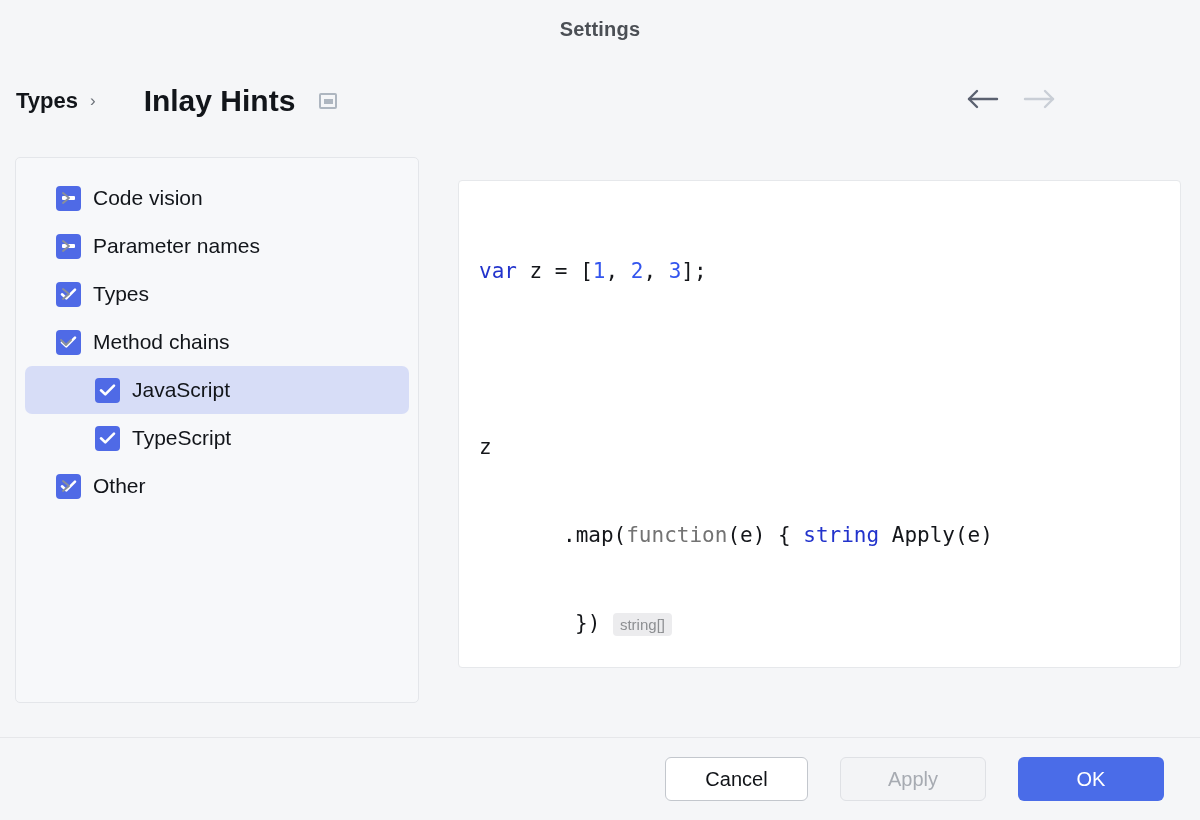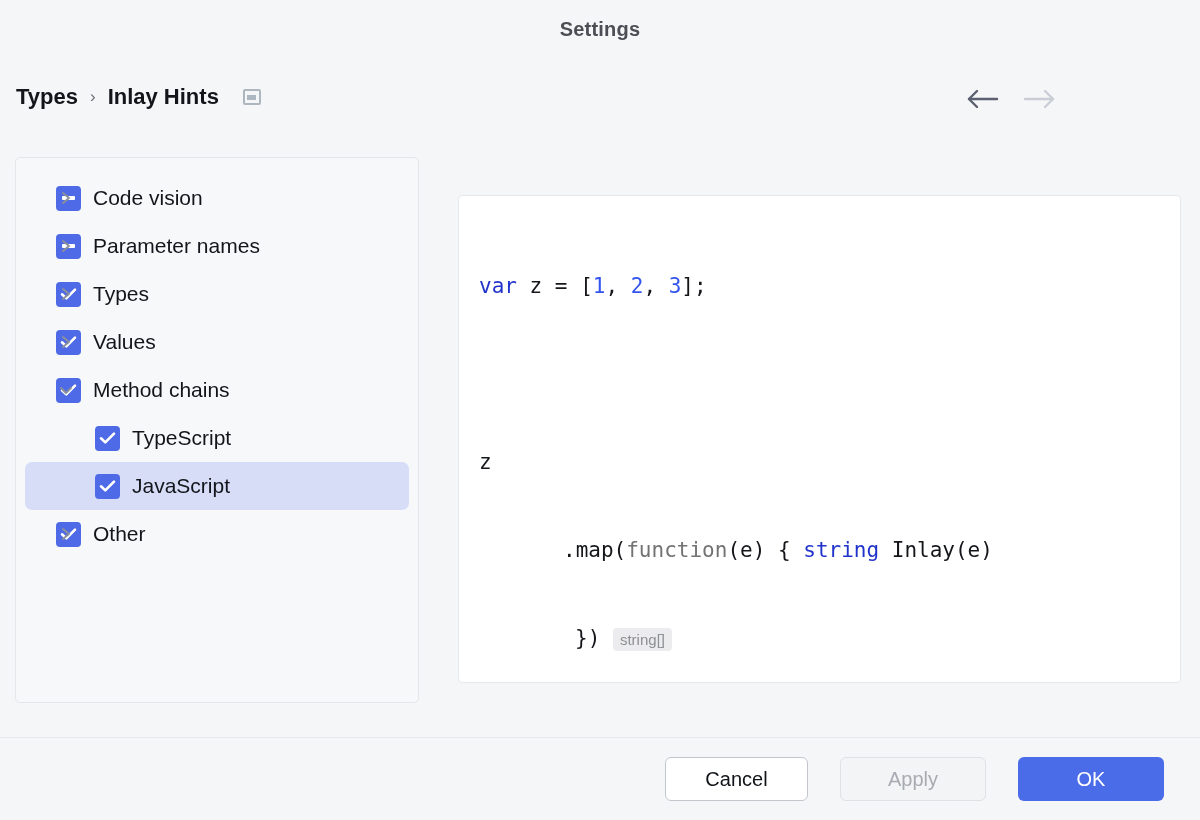--- a/index.html
+++ b/index.html
@@ -19,21 +19,21 @@
     letter-spacing: .2px;
   }
 
   
   .breadcrumb {
     position: absolute; top: 84px; left: 16px;
     display: flex; align-items: center; gap: 11px;
   }
   .crumb-root { font-size: 22px; font-weight: bold; color: #12151a; }
   .crumb-sep  { font-size: 17px; color: #6b7078; padding: 0 1px; }
-  .crumb-leaf { font-size: 22px; font-weight: bold; color: #12151a; }
+  .crumb-leaf { font-size: 30px; font-weight: bold; color: #12151a; margin-left: 36px; }
   .crumb-badge {
     margin-left: 13px; width: 18px; height: 16px;
     border: 2px solid #aeb6c0; border-radius: 2px;
     display: flex; align-items: center; justify-content: center;
     background: #f5f6f8;
   }
   .crumb-badge i { display: block; width: 9px; height: 5px; background: #aeb6c0; }
 
   
   .navs { position: absolute; top: 84px; right: 44px; display: flex; align-items: center; gap: 22px; }
@@ -74,21 +74,21 @@
     margin-right: 12px;
   }
   .cb.checked, .cb.indeterminate { background: #4f6ae6; }
   .cb .mark { display: block; }
   .cb.indeterminate .dash { width: 13px; height: 4px; background: #fff; border-radius: 1px; }
 
   .tree-label { font-size: 21px; color: #12151a; white-space: nowrap; }
 
   
   .code-panel {
-    position: absolute; left: 458px; top: 195px;
+    position: absolute; left: 458px; top: 180px;
     width: 723px; height: 488px;
     background: #ffffff;
     border: 1px solid #e6e8eb;
     border-radius: 4px;
     overflow: hidden;
   }
   .code-inner {
     padding: 24px 20px 0 20px;
     font-family: "DejaVu Sans Mono", monospace;
     font-size: 21px;
@@ -193,59 +193,46 @@
         </span>
         <span class="cb checked">
           <svg class="mark" width="17" height="14" viewBox="0 0 17 14">
             <path d="M2 7.3 L6.3 11.4 L15 2.6" stroke="#ffffff" stroke-width="2.6" fill="none" stroke-linecap="round" stroke-linejoin="round"></path>
           </svg>
         </span>
         <span class="tree-label">Types</span>
       </div>
       <div class="tree-row">
         <span class="twisty">
-          <svg width="14" height="16" viewBox="0 0 14 16">
-            <path d="M4 3 L10 8 L4 13" stroke="#8b9099" stroke-width="1.9" fill="none" stroke-linecap="round" stroke-linejoin="round"></path>
-          </svg>
-        </span>
-        <span class="cb checked">
-          <svg class="mark" width="17" height="14" viewBox="0 0 17 14">
-            <path d="M2 7.3 L6.3 11.4 L15 2.6" stroke="#ffffff" stroke-width="2.6" fill="none" stroke-linecap="round" stroke-linejoin="round"></path>
-          </svg>
-        </span>
-        <span class="tree-label">Values</span>
-      </div>
-      <div class="tree-row">
-        <span class="twisty">
           <svg width="16" height="14" viewBox="0 0 16 14">
             <path d="M3 5 L8 10 L13 5" stroke="#8b9099" stroke-width="1.9" fill="none" stroke-linecap="round" stroke-linejoin="round"></path>
           </svg>
         </span>
         <span class="cb checked">
           <svg class="mark" width="17" height="14" viewBox="0 0 17 14">
             <path d="M2 7.3 L6.3 11.4 L15 2.6" stroke="#ffffff" stroke-width="2.6" fill="none" stroke-linecap="round" stroke-linejoin="round"></path>
           </svg>
         </span>
         <span class="tree-label">Method chains</span>
       </div>
+      <div class="tree-row selected child">
+        <span class="cb checked">
+          <svg class="mark" width="17" height="14" viewBox="0 0 17 14">
+            <path d="M2 7.3 L6.3 11.4 L15 2.6" stroke="#ffffff" stroke-width="2.6" fill="none" stroke-linecap="round" stroke-linejoin="round"></path>
+          </svg>
+        </span>
+        <span class="tree-label">JavaScript</span>
+      </div>
       <div class="tree-row child">
         <span class="cb checked">
           <svg class="mark" width="17" height="14" viewBox="0 0 17 14">
             <path d="M2 7.3 L6.3 11.4 L15 2.6" stroke="#ffffff" stroke-width="2.6" fill="none" stroke-linecap="round" stroke-linejoin="round"></path>
           </svg>
         </span>
         <span class="tree-label">TypeScript</span>
-      </div>
-      <div class="tree-row selected child">
-        <span class="cb checked">
-          <svg class="mark" width="17" height="14" viewBox="0 0 17 14">
-            <path d="M2 7.3 L6.3 11.4 L15 2.6" stroke="#ffffff" stroke-width="2.6" fill="none" stroke-linecap="round" stroke-linejoin="round"></path>
-          </svg>
-        </span>
-        <span class="tree-label">JavaScript</span>
       </div>
       <div class="tree-row">
         <span class="twisty">
           <svg width="14" height="16" viewBox="0 0 14 16">
             <path d="M4 3 L10 8 L4 13" stroke="#8b9099" stroke-width="1.9" fill="none" stroke-linecap="round" stroke-linejoin="round"></path>
           </svg>
         </span>
         <span class="cb checked">
           <svg class="mark" width="17" height="14" viewBox="0 0 17 14">
             <path d="M2 7.3 L6.3 11.4 L15 2.6" stroke="#ffffff" stroke-width="2.6" fill="none" stroke-linecap="round" stroke-linejoin="round"></path>
@@ -253,21 +240,21 @@
         </span>
         <span class="tree-label">Other</span>
       </div>
     </div>
 
   <div class="code-panel">
     <div class="code-inner">
 <div><span class="kw">var</span><span> z = [</span><span class="num">1</span><span>, </span><span class="num">2</span><span>, </span><span class="num">3</span><span>];</span></div>
 <div>&nbsp;</div>
 <div><span>z</span></div>
-<div class="indent1"><span>.map(</span><span class="fn">function</span><span>(e) { </span><span class="kw">string</span><span> Inlay(e)</span></div>
+<div class="indent1"><span>.map(</span><span class="fn">function</span><span>(e) { </span><span class="kw">string</span><span> Apply(e)</span></div>
 <div class="indent2"><span>})</span> <span class="hint">string[]</span></div>
 
 
 
 
 
     </div>
   </div>
 
   <div class="footer-divider"></div>

